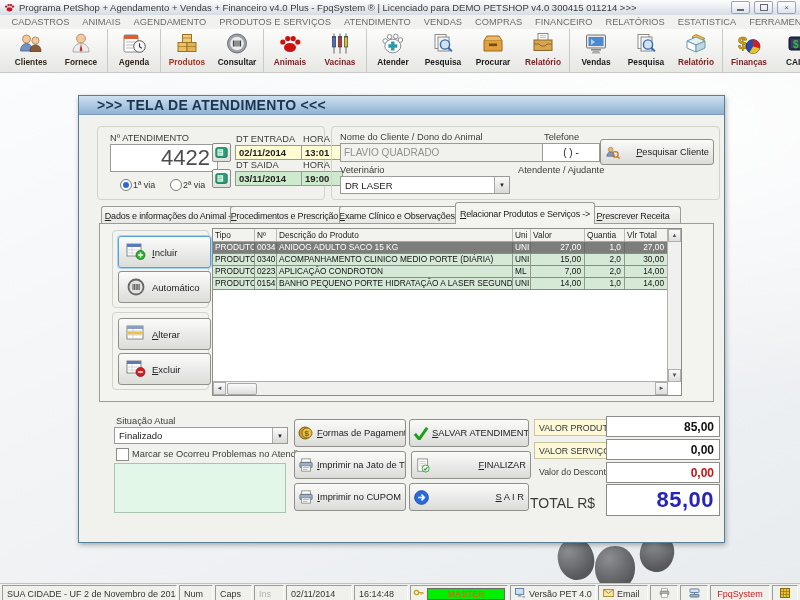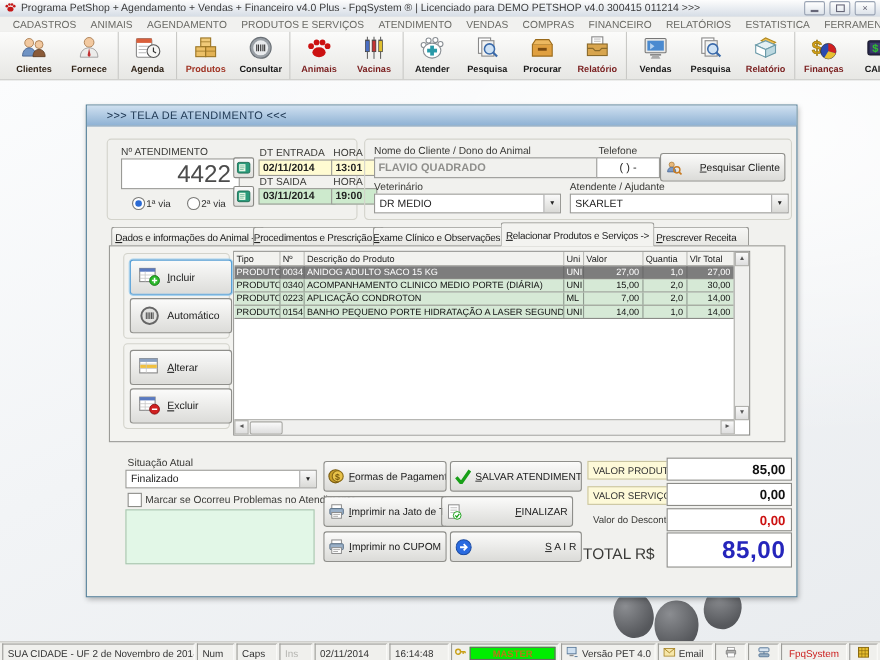--- a/index.html
+++ b/index.html
@@ -34,29 +34,29 @@
     background:
       radial-gradient(120% 90% at 85% 10%,rgba(255,255,255,.9),rgba(255,255,255,0) 60%),
       linear-gradient(155deg,#fbfcfd 0%,#f2f4f6 45%,#e9ecef 100%)}
   .toe{position:absolute;border-radius:48%;z-index:1;
     background:radial-gradient(circle at 35% 28%,#8b8d91,#56585c 72%)}
   
   .win{position:absolute;left:78px;top:23px;width:645px;height:446px;background:#f1f1ee;
     border:1px solid #55809a;box-shadow:1px 2px 5px rgba(0,0,0,.3);z-index:5}
   .win-title{height:18px;background:linear-gradient(#cfe0f0,#8fb2d4);
     border-bottom:1px solid #7c9cba;display:flex;align-items:center;padding-left:18px;
-    font-size:10px;font-weight:normal;letter-spacing:.3px}
+    font-size:14px;font-weight:bold;letter-spacing:.3px}
   .grp{position:absolute;border:1px solid #d3d3cb;border-radius:4px}
   .lbl{position:absolute;font-size:9.3px;color:#3b3b38;white-space:nowrap}
   .inp{position:absolute;background:#fff;border:1px solid #9a9a96;font-size:10px;color:#222;
     display:flex;align-items:center;padding:0 3px;white-space:nowrap;overflow:hidden}
   .inp.num{font-size:22px;font-weight:normal;color:#4c4c4c;justify-content:flex-end;padding-right:7px}
   .inp.ybox{background:#fffbd2;font-weight:bold;font-size:9.5px}
   .inp.gbox{background:#cdeacd;font-weight:bold;font-size:9.5px}
-  .inp.gray{background:#f1f1ee;color:#8f8f8c;font-weight:bold}
+  .inp.gray{background:#f1f1ee;color:#8f8f8c;font-weight:normal}
   .radio{position:absolute;width:10px;height:10px;border-radius:50%;
     border:1px solid #7b7b78;background:#fff}
   .radio.on::after{content:"";position:absolute;inset:2px;border-radius:50%;background:#2a6ad4}
   .rlbl{position:absolute;font-size:9px;color:#333;white-space:nowrap}
   .select{position:absolute;background:#fff;border:1px solid #9a9a96;display:flex;
     align-items:center;font-size:9.5px;color:#222;padding-left:4px;overflow:hidden}
   .select .arw{margin-left:auto;width:14px;align-self:stretch;border-left:1px solid #aaa;
     background:linear-gradient(#fafafa,#d9d9d6);display:flex;align-items:center;
     justify-content:center;font-size:6px;color:#222}
   .calbtn{position:absolute;width:17px;height:17px;border:1px solid #8a8a86;border-radius:2px;
@@ -410,28 +410,24 @@
               <circle cx="11" cy="10" r="3" fill="none" stroke="#c87a20" stroke-width="1.4"></circle>
               <path d="M13.2 12.2l2.3 2.3" stroke="#c87a20" stroke-width="1.6"></path>
             </svg>
           </span>
         <span class="pt">
             <span class="ulf">Pesquisar Cliente</span>
           </span>
       </div>
       <span class="lbl" style="left:8px;top:38px">Veterinário</span>
       <div class="select" style="left:8px;top:49px;width:164px;height:16px">
-        <span>DR MEDIO</span>
+        <span>DR LASER</span>
         <span class="arw">▼</span>
       </div>
       <span class="lbl" style="left:186px;top:38px">Atendente / Ajudante</span>
-      <div class="select" style="left:186px;top:49px;width:193px;height:16px">
-        <span>SKARLET</span>
-        <span class="arw">▼</span>
-      </div>
     </div>
 
     <div class="tab" style="left:22px;width:129px">
         <span class="ulf">Dados e informações do Animal  -&gt;</span>
       </div>
     <div class="tab" style="left:151px;width:109px">
         <span class="ulf">Procedimentos e Prescrição  -&gt;</span>
       </div>
     <div class="tab" style="left:260px;width:116px">
         <span class="ulf">Exame Clínico e Observações  -&gt;</span>
@@ -582,21 +578,21 @@
             <rect x="4" y="1" width="10" height="4" fill="#fff" stroke="#888"></rect>
             <rect x="2" y="5" width="14" height="6" rx="1" fill="#9ab0c8" stroke="#5a7088"></rect>
             <rect x="4" y="9" width="10" height="6" fill="#fff" stroke="#888"></rect>
             <path d="M5.5 11h7M5.5 13h5" stroke="#aaa"></path>
           </svg>
         </span>
       <span class="pt">
           <span class="ulf">Imprimir na Jato de Tinta</span>
         </span>
     </div>
-    <div class="pbtn" style="left:322px;top:355px;width:118px;height:26px">
+    <div class="pbtn" style="left:332px;top:355px;width:118px;height:26px">
       <span class="pi">
           <svg width="14" height="15" viewBox="0 0 16 17">
             <rect x="2" y="1" width="11" height="14" fill="#fff" stroke="#888"></rect>
             <path d="M4 4h7M4 6.5h7M4 9h5" stroke="#c0c0c0"></path>
             <circle cx="11" cy="12" r="4" fill="#fff" stroke="#18a018"></circle>
             <path d="M9 12l1.6 1.8 2.6-3.4" fill="none" stroke="#18a018" stroke-width="1.3"></path>
           </svg>
         </span>
       <span class="pt">
           <span class="ulf">FINALIZAR</span>

